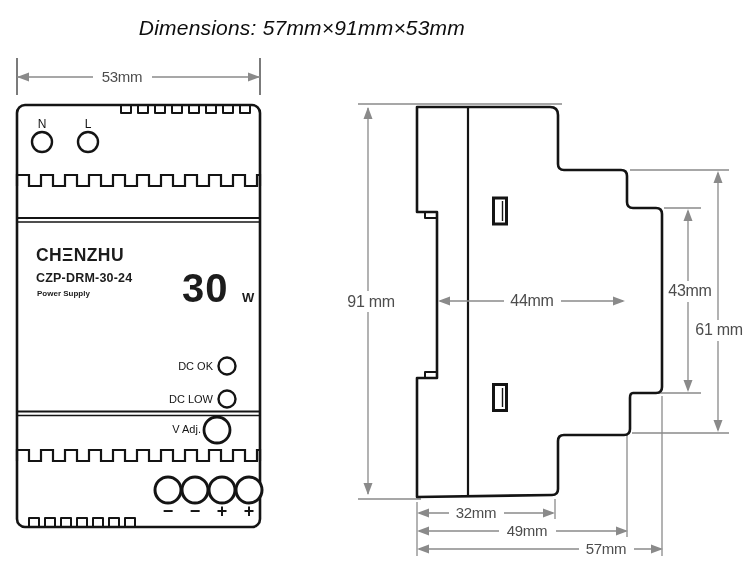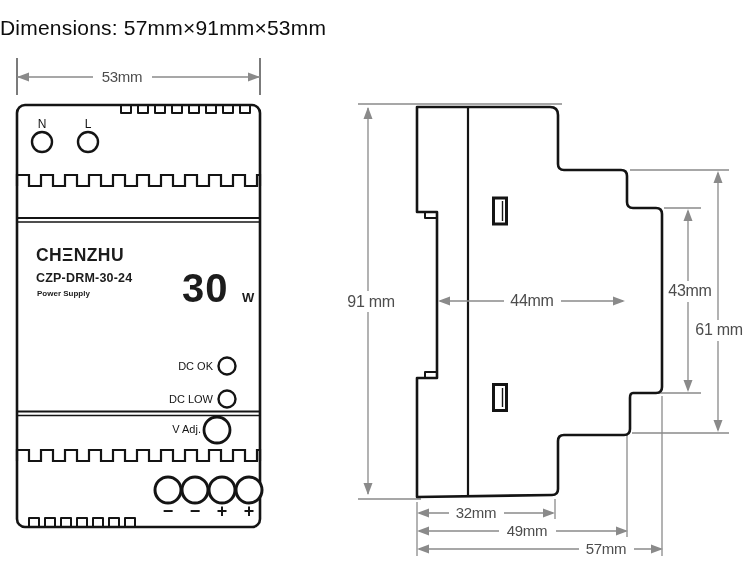--- a/index.html
+++ b/index.html
@@ -1,19 +1,19 @@
 <!DOCTYPE html>
 <html><head>
 <meta charset="utf-8">
 <style>
   html,body{margin:0;padding:0;background:#ffffff;}
   .page{position:relative;width:751px;height:582px;background:#fff;overflow:hidden;
         font-family:"Liberation Sans",sans-serif;}
-  .title{position:absolute;left:0;top:16px;width:465px;text-align:left;
-         font-size:21px;color:#0d0d0d;letter-spacing:0.2px;}
+  .title{position:absolute;left:0;top:16px;width:465px;text-align:right;
+         font-size:21px;color:#0d0d0d;letter-spacing:0.2px;font-style:italic;}
   svg text{font-family:"Liberation Sans",sans-serif;}
   .dim-text{font-size:15px;fill:#4d4d4d;letter-spacing:-0.3px;}
   .dim-text-lg{font-size:16px;fill:#4d4d4d;letter-spacing:-0.3px;}
   .dim-line{stroke:#8a8a8a;stroke-width:1.3;fill:none;}
   .dim-arrow{fill:#8a8a8a;stroke:none;}
   .ext-tick{stroke:#5a5a5a;stroke-width:1.6;fill:none;}
   .outline{stroke:#141414;stroke-width:2.6;fill:#ffffff;stroke-linejoin:round;stroke-linecap:round;}
   .thin-line{stroke:#141414;stroke-width:1.4;fill:none;}
   .mid-line{stroke:#141414;stroke-width:2.2;fill:none;}
   .det-line{stroke:#141414;stroke-width:2.0;fill:none;stroke-linejoin:round;}

